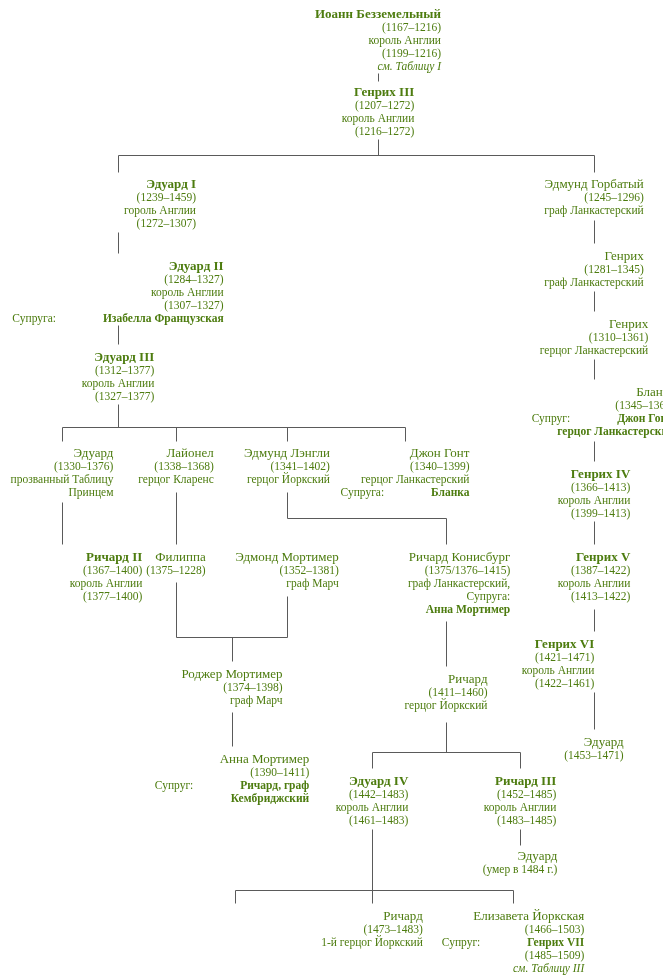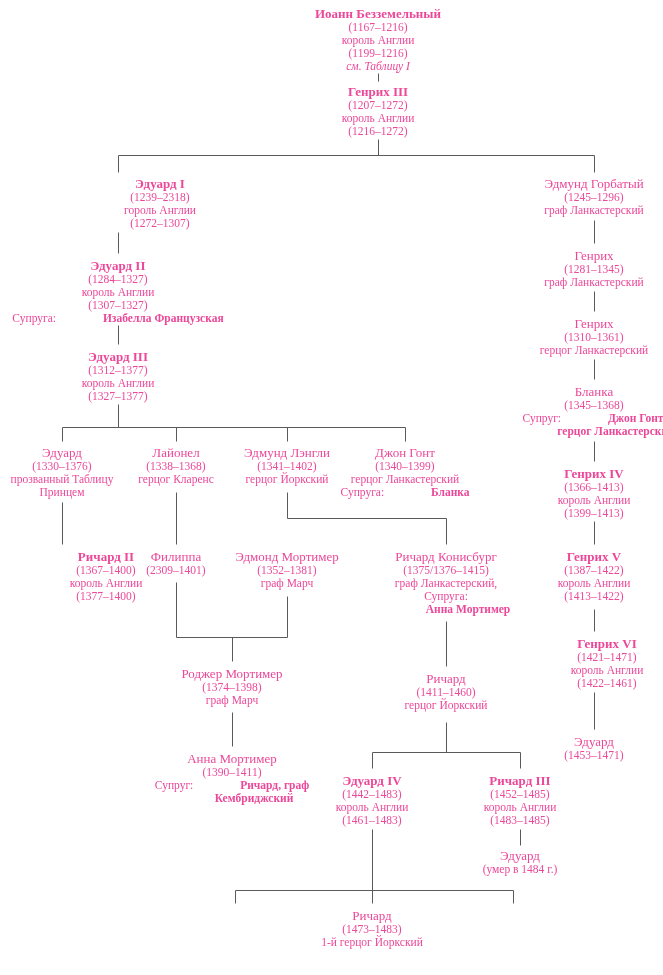--- a/index.html
+++ b/index.html
@@ -7,23 +7,23 @@
     position:relative;
     width:663px;height:975px;
     background:#ffffff;
     font-family:"Liberation Serif","DejaVu Serif",serif;
     overflow:hidden;
   }
   #lines{position:absolute;left:0;top:0;width:663px;height:975px;}
   .person{
     position:absolute;
     transform:translateX(-50%);
-    text-align:center;
+    text-align:right;
     white-space:nowrap;
-    color:#ec4899;
+    color:#4d7c0f;
   }
   .pname{font-size:13px;line-height:15px;font-weight:normal;}
   .pname.b{font-weight:bold;}
   .pline{font-size:11.5px;line-height:13px;}
   .pline .b{font-weight:bold;margin-left:44px;}
   .it{font-style:italic;}
 </style>
 </head>
 <body>
 
@@ -78,21 +78,21 @@
       <div class="pline it">см. Таблицу I</div>
     </div>
     <div class="person" style="left: 378px; top: 84px;">
       <div class="pname b">Генрих III</div>
       <div class="pline">(1207–1272)</div>
       <div class="pline">король Англии</div>
       <div class="pline">(1216–1272)</div>
     </div>
     <div class="person" style="left: 118px; top: 176px; margin-left: 42px;">
       <div class="pname b">Эдуард I</div>
-      <div class="pline">(1239–2318)</div>
+      <div class="pline">(1239–1459)</div>
       <div class="pline">гороль Англии</div>
       <div class="pline">(1272–1307)</div>
     </div>
     <div class="person" style="left: 118px; top: 258px;">
       <div class="pname b">Эдуард II</div>
       <div class="pline">(1284–1327)</div>
       <div class="pline">король Англии</div>
       <div class="pline">(1307–1327)</div>
       <div class="pline"><span>Супруга: </span><span class="b">Изабелла Французская</span></div>
     </div>
@@ -128,21 +128,21 @@
       <div class="pline">(1366–1413)</div>
       <div class="pline">король Англии</div>
       <div class="pline">(1399–1413)</div>
     </div>
     <div class="person" style="left: 594px; top: 549px;">
       <div class="pname b">Генрих V</div>
       <div class="pline">(1387–1422)</div>
       <div class="pline">король Англии</div>
       <div class="pline">(1413–1422)</div>
     </div>
-    <div class="person" style="left: 607px; top: 636px;">
+    <div class="person" style="left: 558px; top: 636px;">
       <div class="pname b">Генрих VI</div>
       <div class="pline">(1421–1471)</div>
       <div class="pline">король Англии</div>
       <div class="pline">(1422–1461)</div>
     </div>
     <div class="person" style="left: 594px; top: 734px;">
       <div class="pname">Эдуард</div>
       <div class="pline">(1453–1471)</div>
     </div>
     <div class="person" style="left: 62px; top: 445px;">
@@ -168,21 +168,21 @@
       <div class="pline"><span>Супруга: </span><span class="b">Бланка</span></div>
     </div>
     <div class="person" style="left: 62px; top: 549px; margin-left: 44px;">
       <div class="pname b">Ричард II</div>
       <div class="pline">(1367–1400)</div>
       <div class="pline">король Англии</div>
       <div class="pline">(1377–1400)</div>
     </div>
     <div class="person" style="left: 176px; top: 549px;">
       <div class="pname">Филиппа</div>
-      <div class="pline">(2309–1401)</div>
+      <div class="pline">(1375–1228)</div>
     </div>
     <div class="person" style="left: 287px; top: 549px;">
       <div class="pname">Эдмонд Мортимер</div>
       <div class="pline">(1352–1381)</div>
       <div class="pline">граф Марч</div>
     </div>
     <div class="person" style="left: 446px; top: 549px;">
       <div class="pname">Ричард Конисбург</div>
       <div class="pline">(1375/1376–1415)</div>
       <div class="pline">граф Ланкастерский,</div>
@@ -219,13 +219,20 @@
     </div>
     <div class="person" style="left: 520px; top: 848px;">
       <div class="pname">Эдуард</div>
       <div class="pline">(умер в 1484 г.)</div>
     </div>
     <div class="person" style="left: 372px; top: 908px;">
       <div class="pname">Ричард</div>
       <div class="pline">(1473–1483)</div>
       <div class="pline">1-й герцог Йоркский</div>
     </div>
+    <div class="person" style="left: 513px; top: 908px;">
+      <div class="pname">Елизавета Йоркская</div>
+      <div class="pline">(1466–1503)</div>
+      <div class="pline"><span>Супруг: </span><span class="b">Генрих VII</span></div>
+      <div class="pline">(1485–1509)</div>
+      <div class="pline it">см. Таблицу III</div>
+    </div>
   </div>
 
 </body></html>

